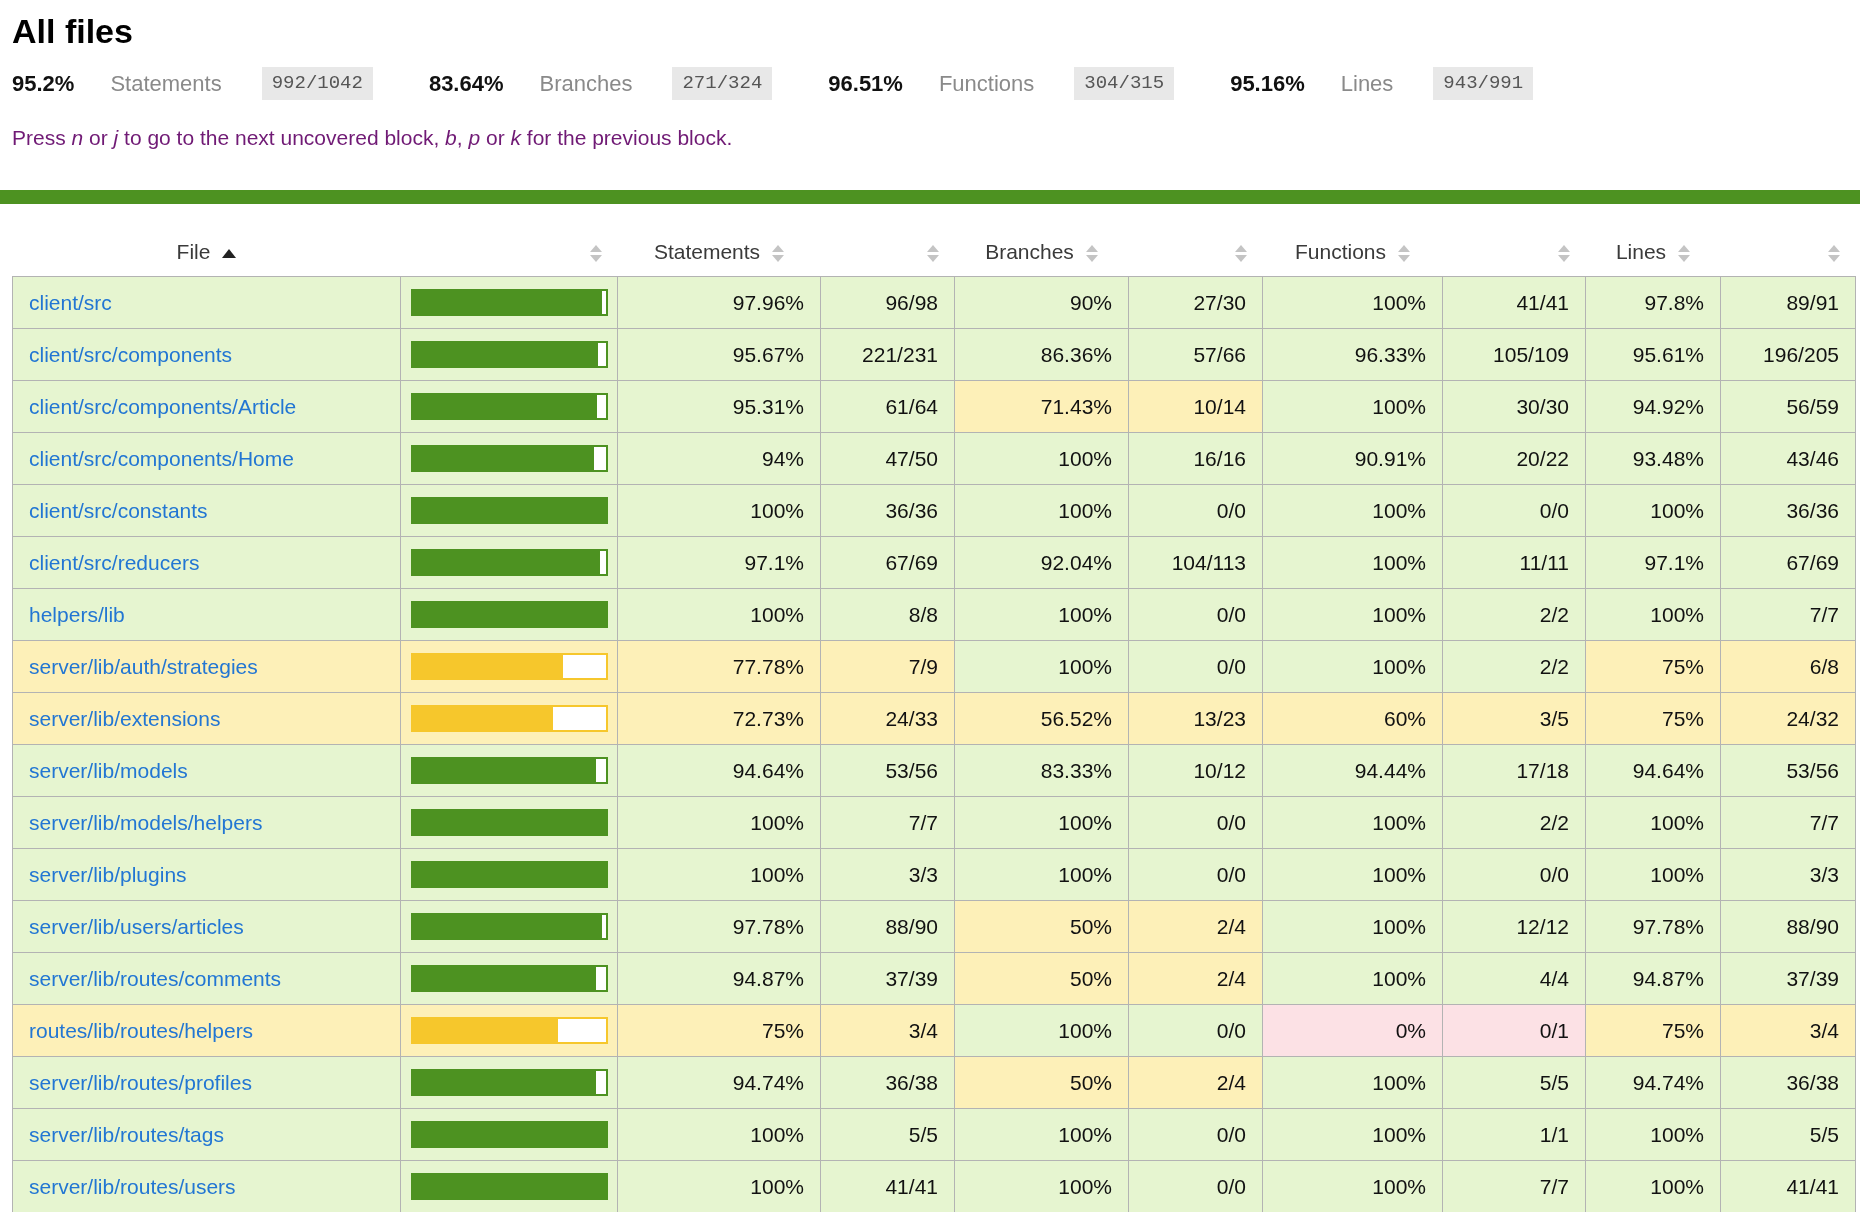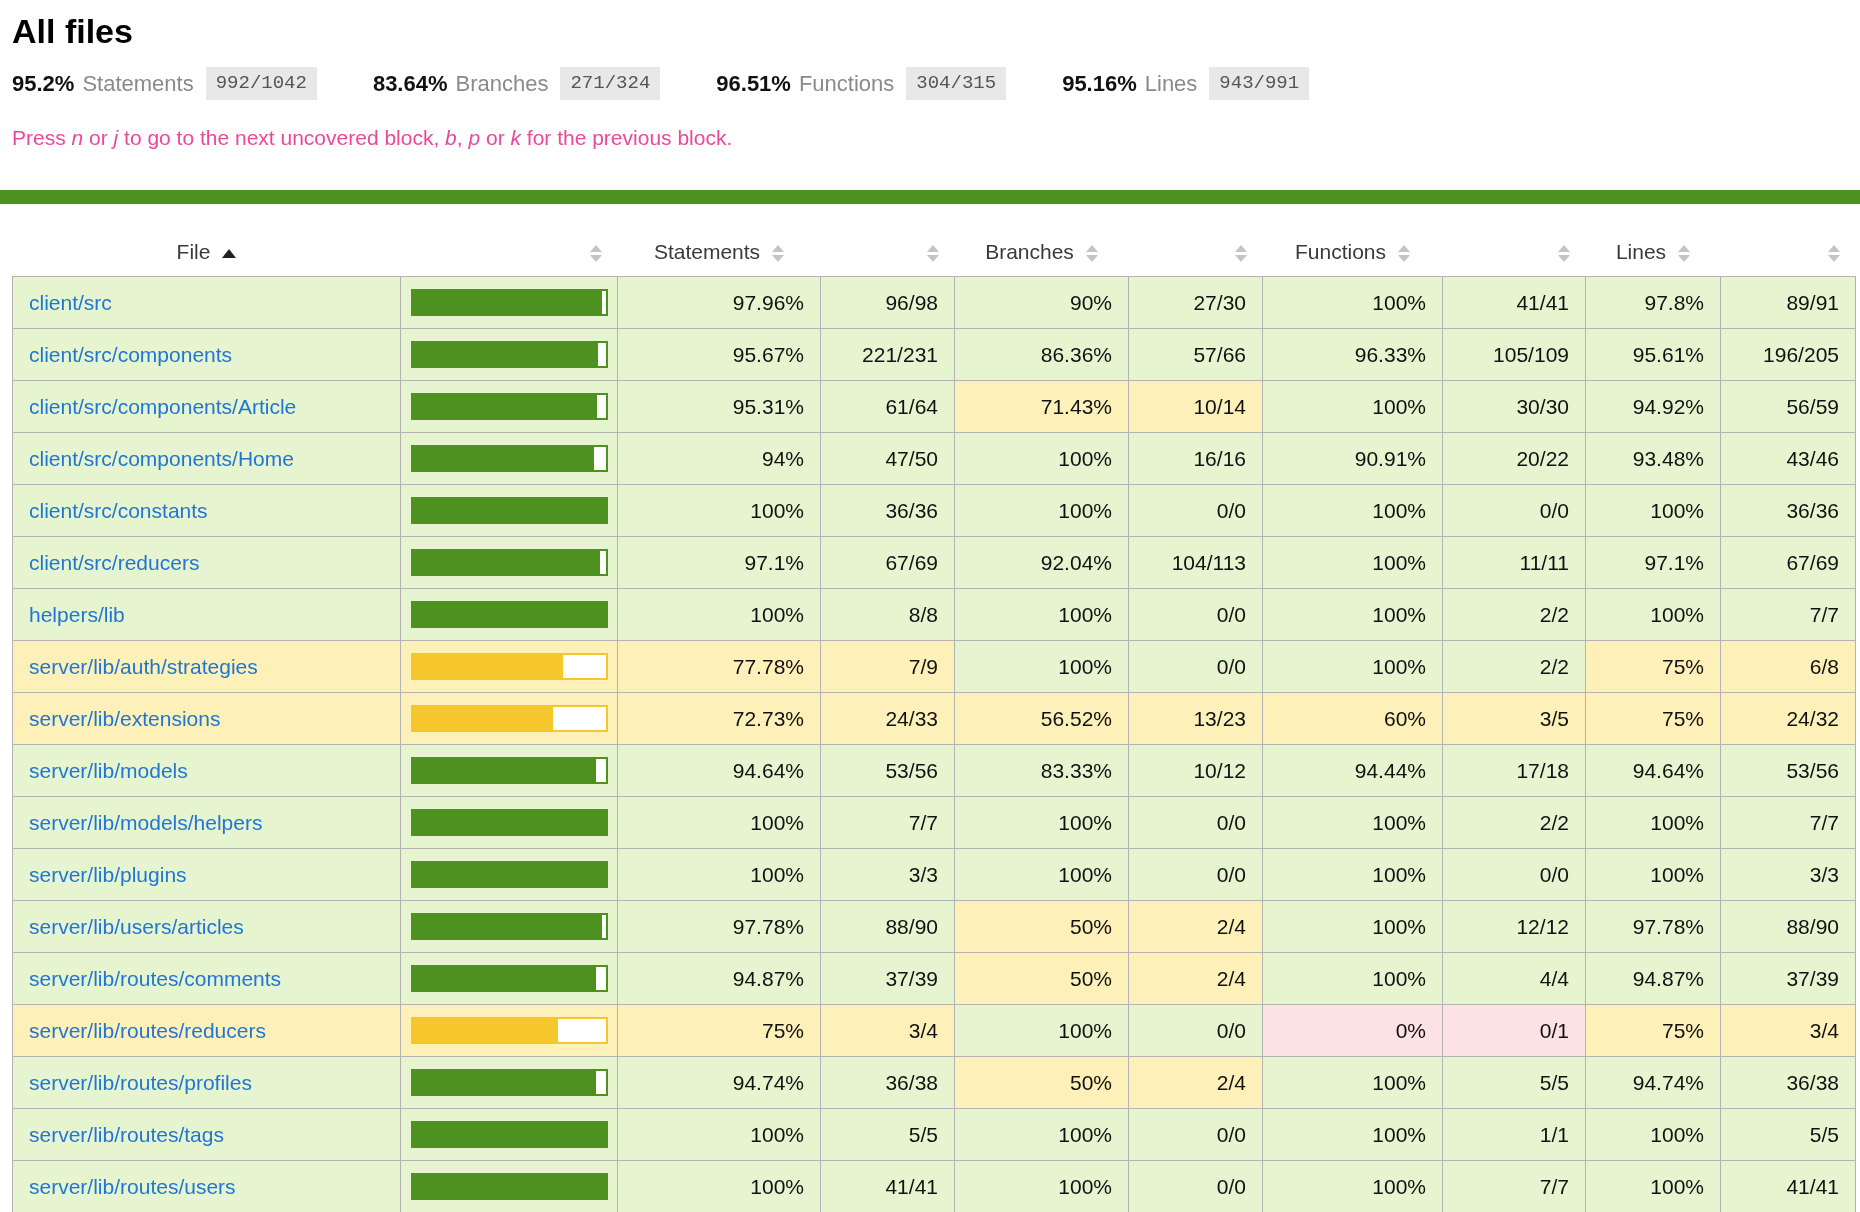--- a/index.html
+++ b/index.html
@@ -17,21 +17,21 @@
     font-weight: bold;
     color: #000;
     padding: 12px 12px 0 12px;
     letter-spacing: 0;
   }
   .coverage-summary-line {
     padding: 16px 12px 0 12px;
     display: flex;
     align-items: center;
   }
-  .summary-item { margin-right: 56px; display: inline-flex; align-items: center; }
+  .summary-item { margin-right: 56px; display: inline-flex; align-items: center; gap: 28px; }
   .summary-item .strong {
     font-size: 22px;
     font-weight: bold;
     color: #111;
   }
   .summary-item .quiet-label {
     font-size: 22px;
     color: #8a8a8a;
     margin-left: 8px;
   }
@@ -40,21 +40,21 @@
     font-size: 19px;
     color: #555;
     background: var(--fraction-badge-bg, #e8e8e8);
     padding: 5px 10px 6px 10px;
     border-radius: 0;
     margin-left: 12px;
   }
   .keyboard-hint {
     padding: 26px 12px 0 12px;
     font-size: 21px;
-    color: #ec4899;
+    color: #701a75;
   }
   .keyboard-hint .key { font-style: italic; }
 
   .status-line {
     margin-top: 40px;
     height: 14px;
     width: 100%;
     background: var(--status-line, #4d9221);
   }
 
@@ -495,21 +495,21 @@
     <td class="num high">37/39</td>
     <td class="num medium">50%</td>
     <td class="num medium">2/4</td>
     <td class="num high">100%</td>
     <td class="num high">4/4</td>
     <td class="num high">94.87%</td>
     <td class="num high">37/39</td>
   </tr>
 
   <tr>
-    <td class="file-cell medium"><a href="#">server/lib/routes/reducers</a></td>
+    <td class="file-cell medium"><a href="#">routes/lib/routes/helpers</a></td>
     <td class="pic-cell medium">
       <div class="chart medium">
         <div class="cover-fill" style="width: 75%;"></div>
         <div class="cover-empty"></div>
       </div>
     </td>
     <td class="num medium">75%</td>
     <td class="num medium">3/4</td>
     <td class="num high">100%</td>
     <td class="num high">0/0</td>

